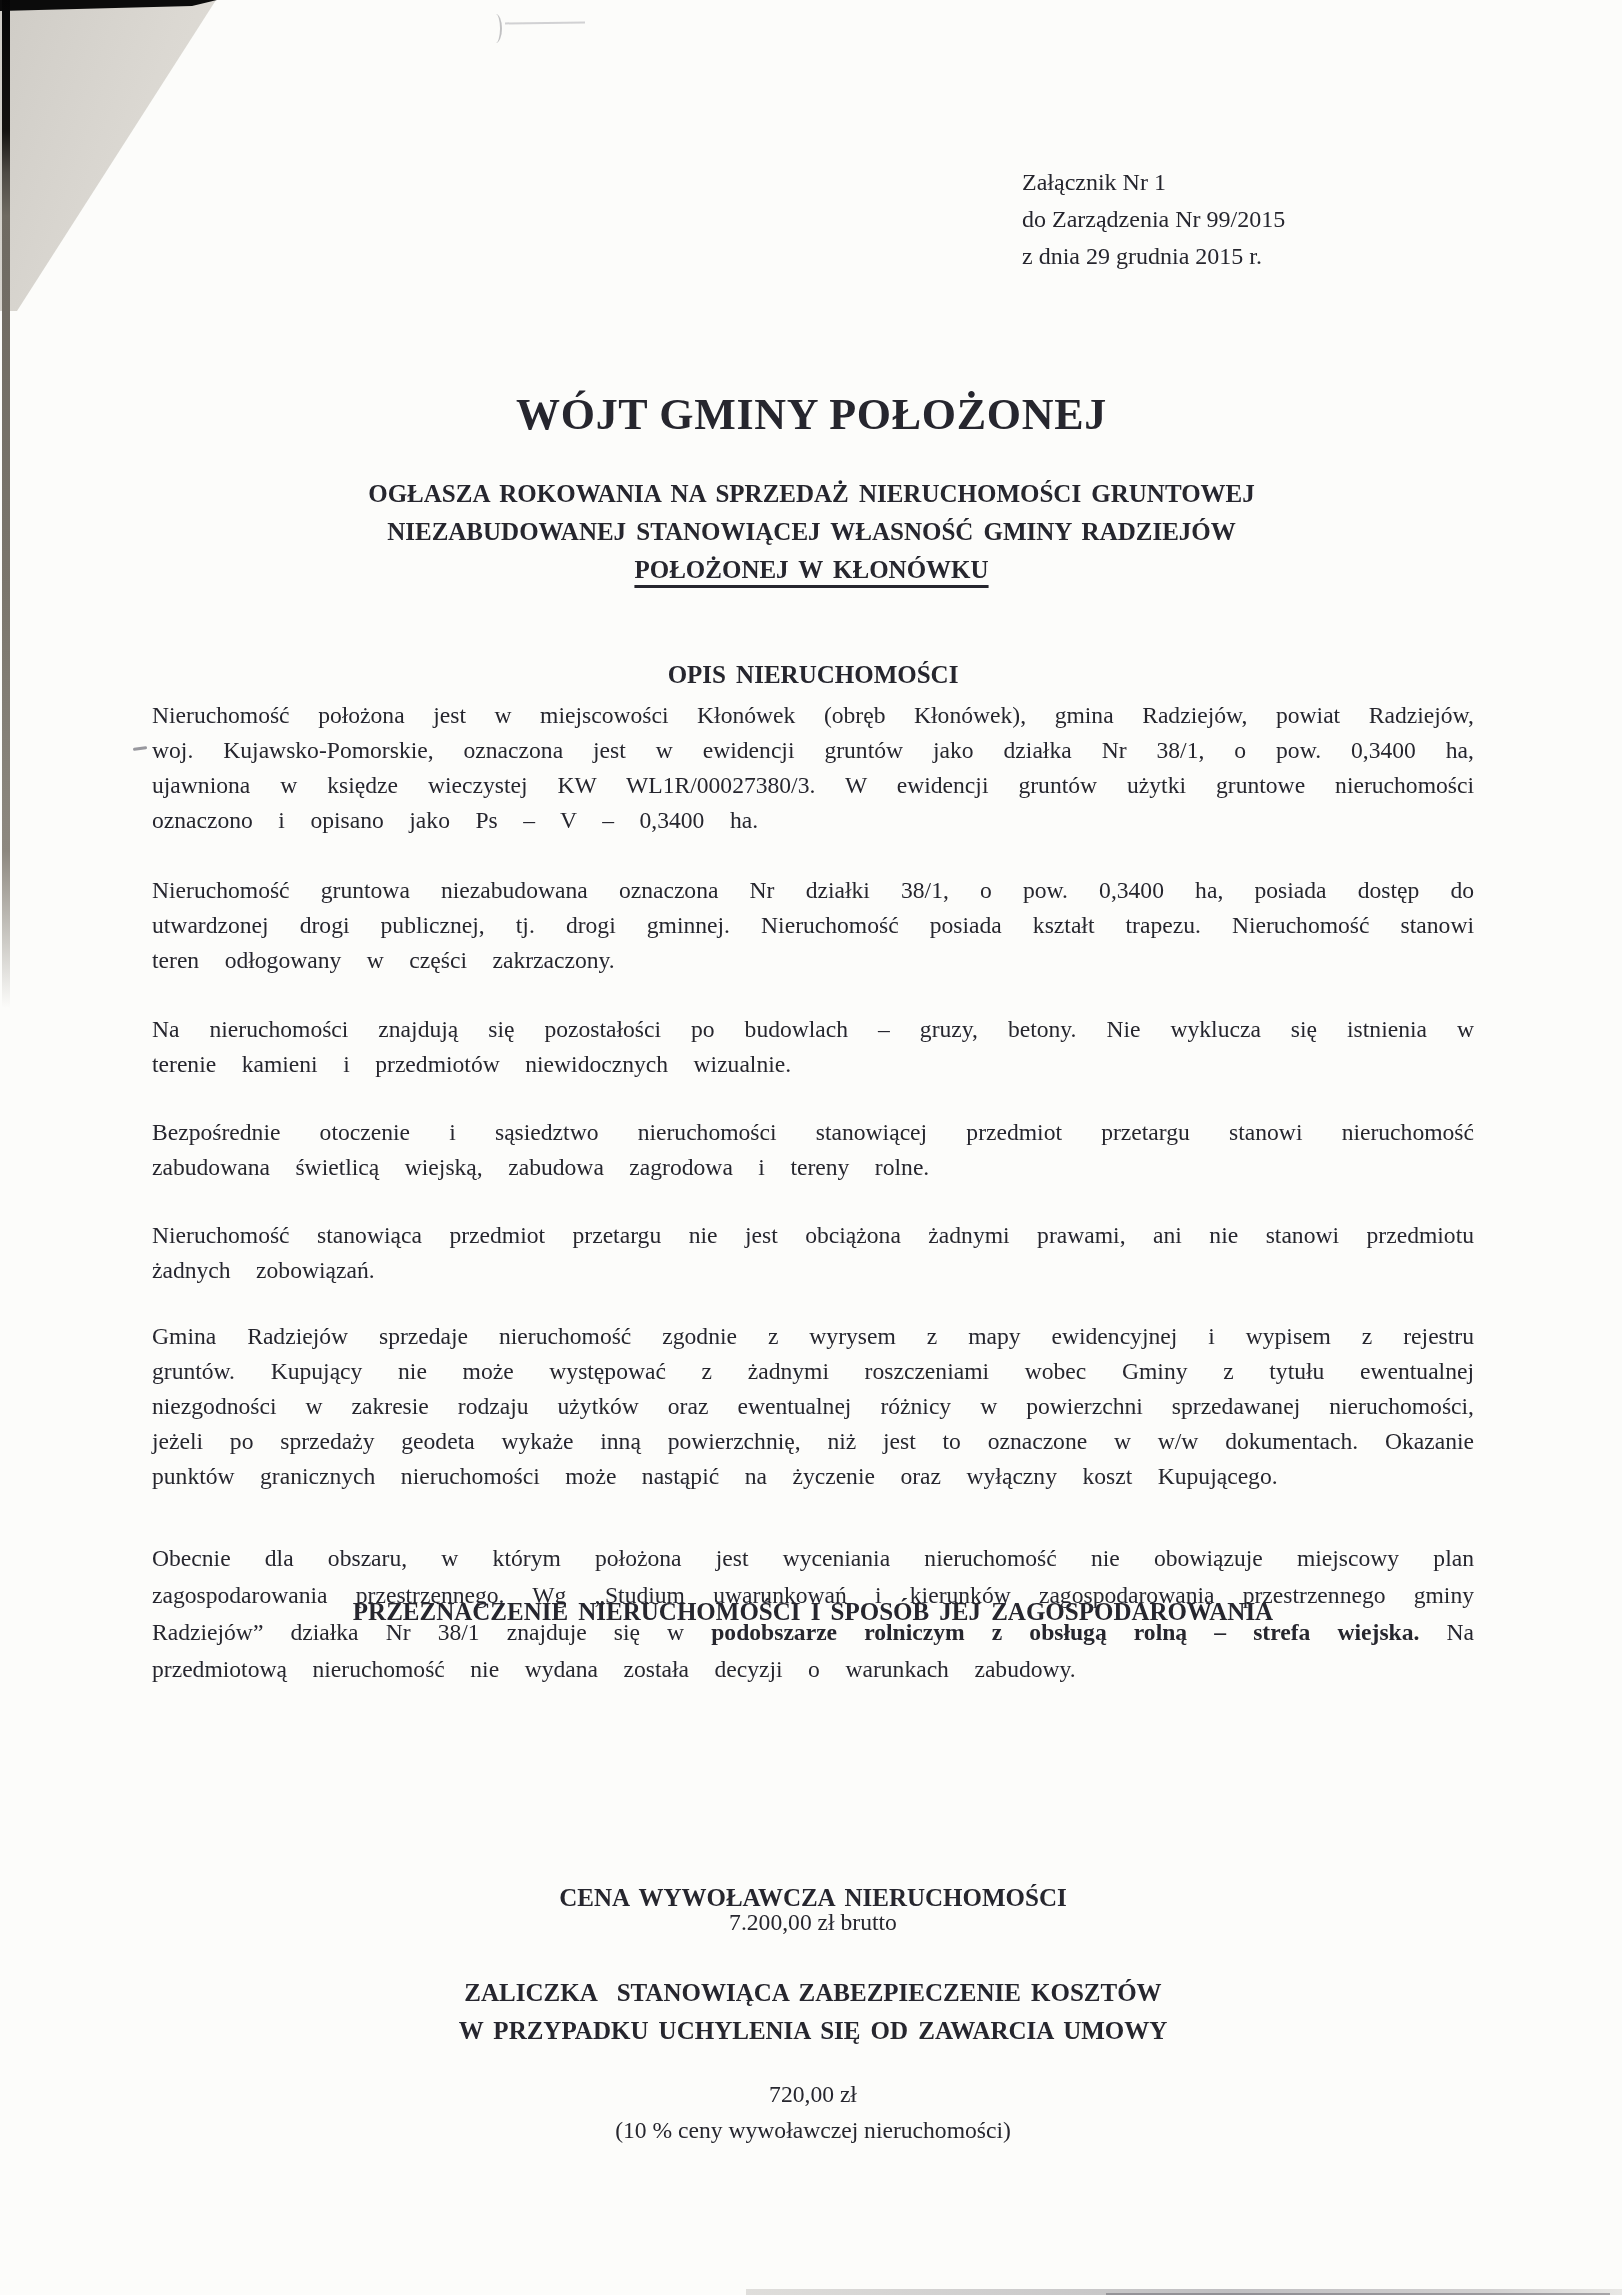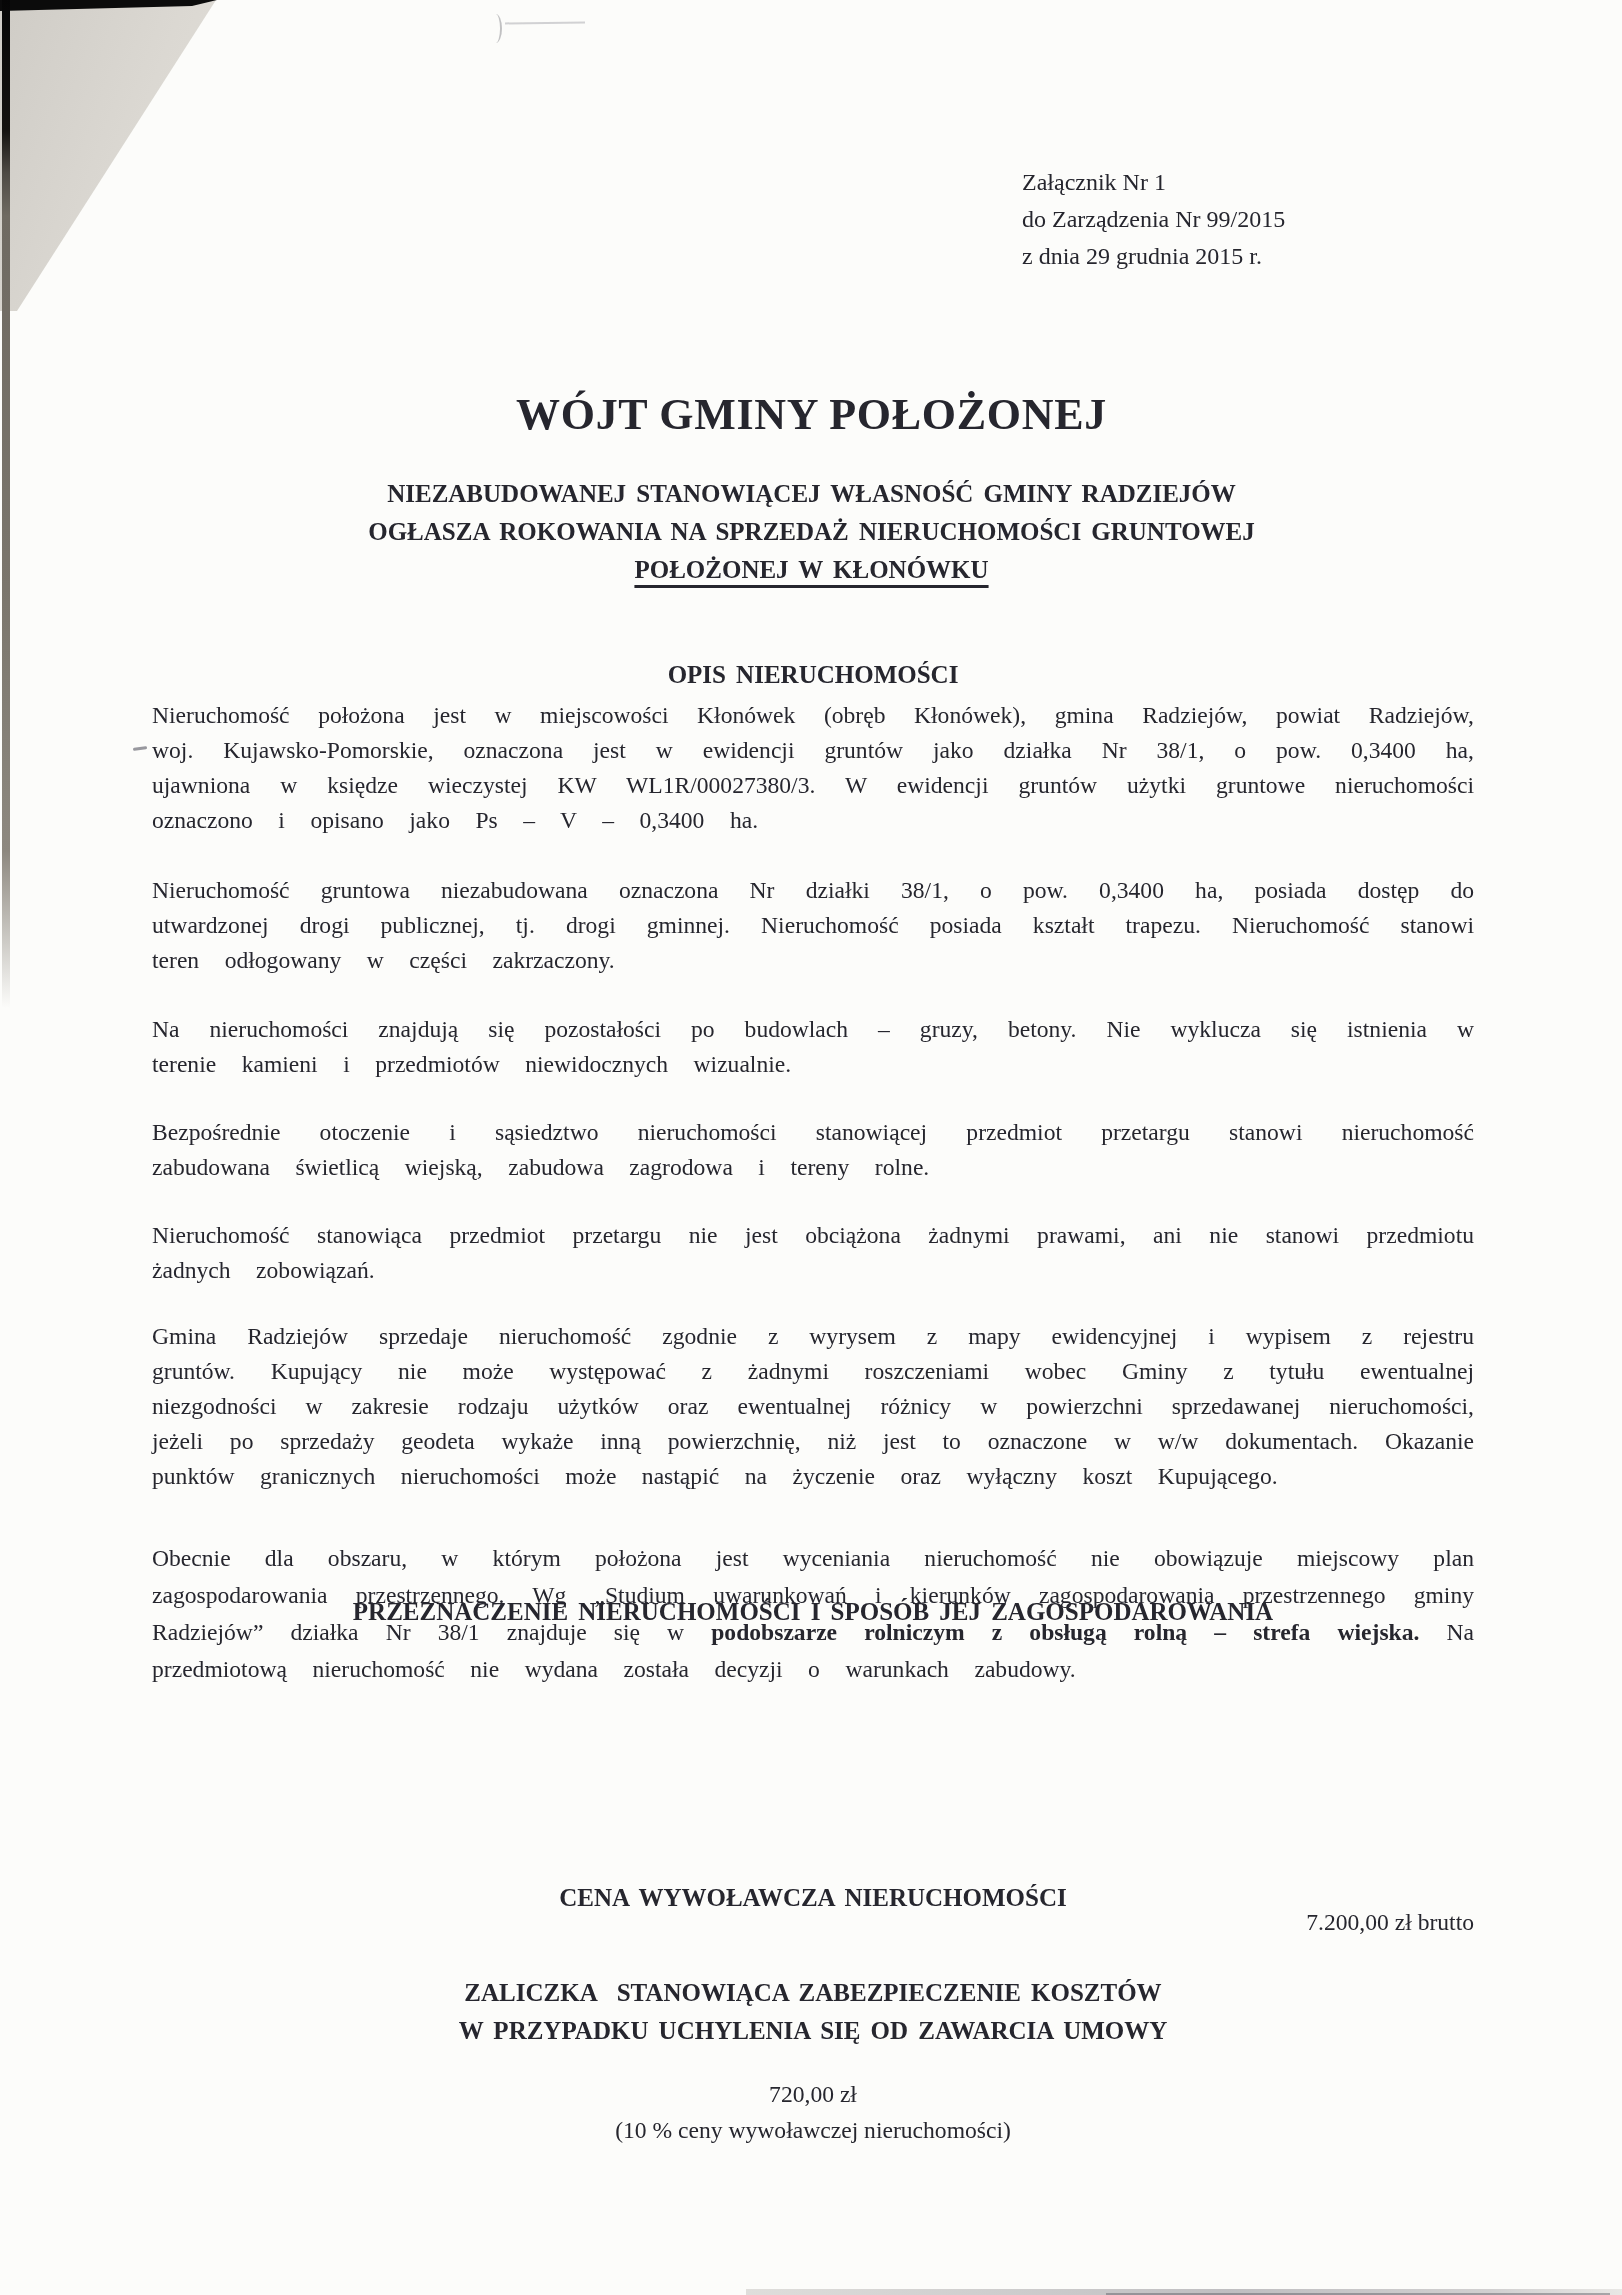--- a/index.html
+++ b/index.html
@@ -99,21 +99,21 @@
   .y-opis      { top:661px; }
   .y-p1        { top:698px; }
   .y-p2        { top:873px; }
   .y-p3        { top:1012px; }
   .y-p4        { top:1115px; }
   .y-p5        { top:1218px; }
   .y-p6        { top:1319px; }
   .y-przezn-h  { top:1598px; }
   .y-p7        { top:1540px; line-height:37px; }
   .y-cena-h    { top:1884px; }
-  .y-cena-amt  { top:1905px;text-align:right; }
+  .y-cena-amt  { top:1905px; }
   .y-zal-h     { top:1974px; line-height:38px; font-size:25px; font-weight:bold; text-align:center; left:152px; width:1322px; word-spacing:3.9px; }
   .y-zal-amt   { top:2077px; }
   .y-zal-note  { top:2113px; }
 </style>
 </head>
 <body>
 
 <div class="page">
 
   <div class="abs art-corner-triangle"></div>
@@ -127,22 +127,22 @@
 
   <div class="abs attachment">
     <div>Załącznik Nr 1</div>
     <div>do Zarządzenia Nr 99/2015</div>
     <div>z dnia 29 grudnia 2015 r.</div>
   </div>
 
   <div class="abs doc-title">WÓJT GMINY POŁOŻONEJ</div>
 
   <div class="abs subtitle">
+    <div>OGŁASZA ROKOWANIA NA SPRZEDAŻ NIERUCHOMOŚCI GRUNTOWEJ</div>
     <div>NIEZABUDOWANEJ STANOWIĄCEJ WŁASNOŚĆ GMINY RADZIEJÓW</div>
-    <div>OGŁASZA ROKOWANIA NA SPRZEDAŻ NIERUCHOMOŚCI GRUNTOWEJ</div>
     <div class="underlined">POŁOŻONEJ W KŁONÓWKU</div>
   </div>
 
   <div class="abs sec-heading y-opis">OPIS NIERUCHOMOŚCI</div>
   <div class="abs body-par y-p1">Nieruchomość położona jest w miejscowości Kłonówek (obręb Kłonówek), gmina Radziejów, powiat Radziejów, woj. Kujawsko-Pomorskie, oznaczona jest w ewidencji gruntów jako działka Nr 38/1, o pow. 0,3400 ha, ujawniona w księdze wieczystej KW WL1R/00027380/3. W ewidencji gruntów użytki gruntowe nieruchomości oznaczono i opisano jako Ps – V – 0,3400 ha.</div>
   <div class="abs body-par y-p2">Nieruchomość gruntowa niezabudowana oznaczona Nr działki 38/1, o pow. 0,3400 ha, posiada dostęp do utwardzonej drogi publicznej, tj. drogi gminnej. Nieruchomość posiada kształt trapezu. Nieruchomość stanowi teren odłogowany w części zakrzaczony.</div>
   <div class="abs body-par y-p3">Na nieruchomości znajdują się pozostałości po budowlach – gruzy, betony. Nie wyklucza się istnienia w terenie kamieni i przedmiotów niewidocznych wizualnie.</div>
   <div class="abs body-par y-p4">Bezpośrednie otoczenie i sąsiedztwo nieruchomości stanowiącej przedmiot przetargu stanowi nieruchomość zabudowana świetlicą wiejską, zabudowa zagrodowa i tereny rolne.</div>
   <div class="abs body-par y-p5">Nieruchomość stanowiąca przedmiot przetargu nie jest obciążona żadnymi prawami, ani nie stanowi przedmiotu żadnych zobowiązań.</div>
   <div class="abs body-par y-p6">Gmina Radziejów sprzedaje nieruchomość zgodnie z wyrysem z mapy ewidencyjnej i wypisem z rejestru gruntów. Kupujący nie może występować z żadnymi roszczeniami wobec Gminy z tytułu ewentualnej niezgodności w zakresie rodzaju użytków oraz ewentualnej różnicy w powierzchni sprzedawanej nieruchomości, jeżeli po sprzedaży geodeta wykaże inną powierzchnię, niż jest to oznaczone w w/w dokumentach. Okazanie punktów granicznych nieruchomości może nastąpić na życzenie oraz wyłączny koszt Kupującego.</div>

